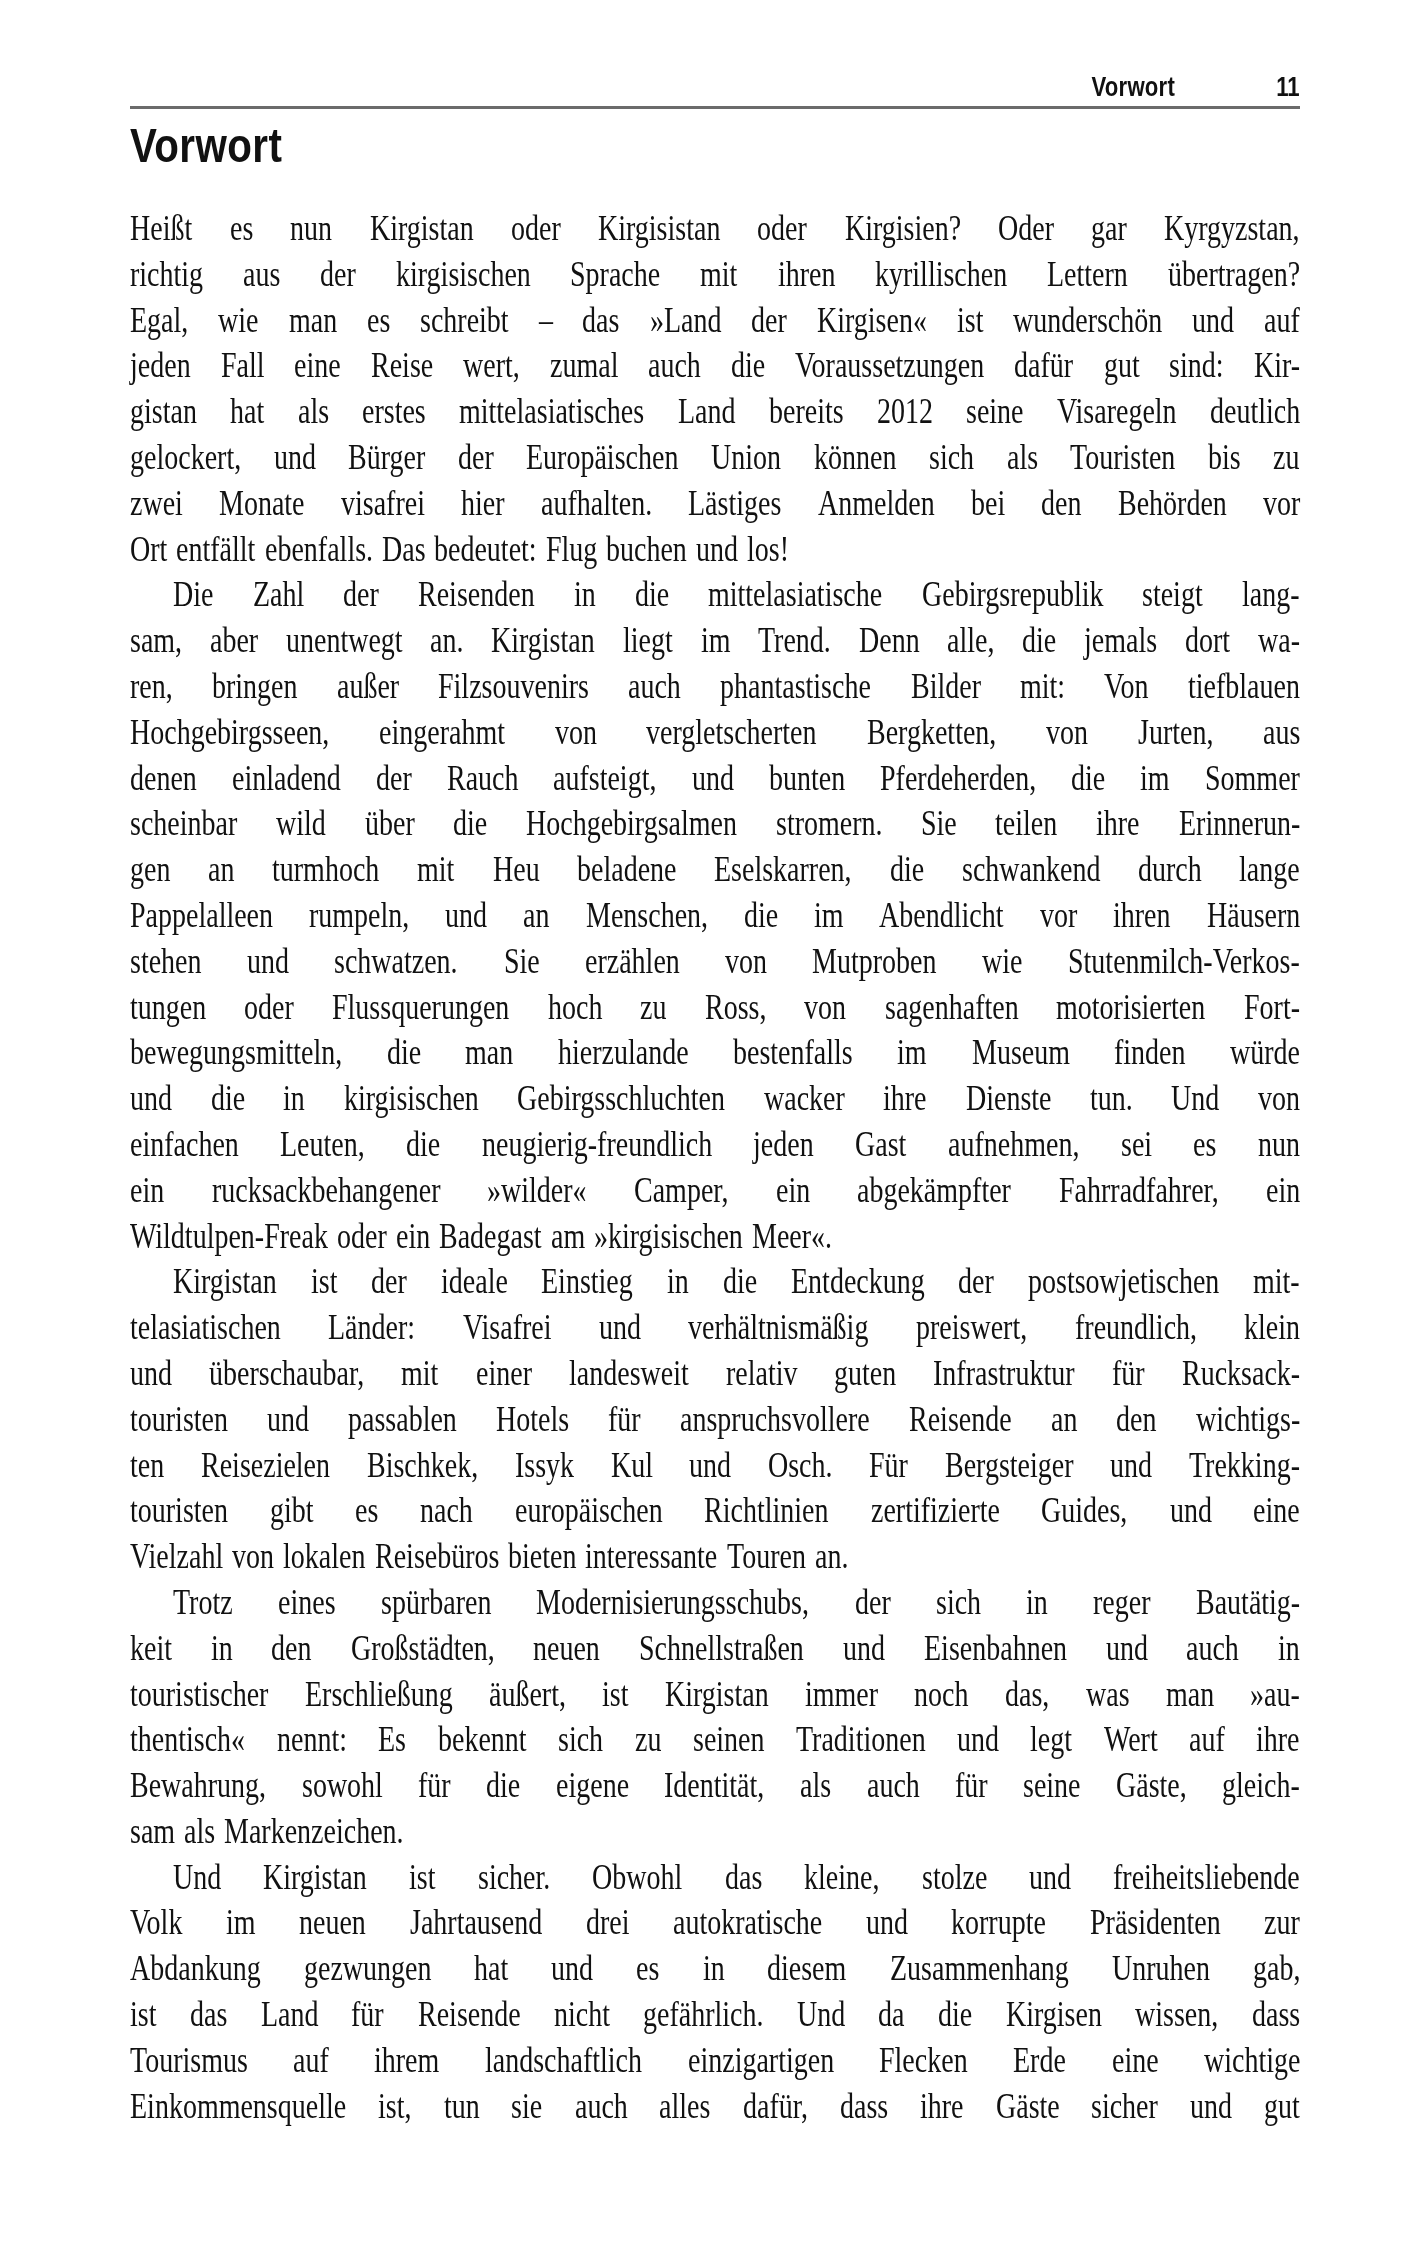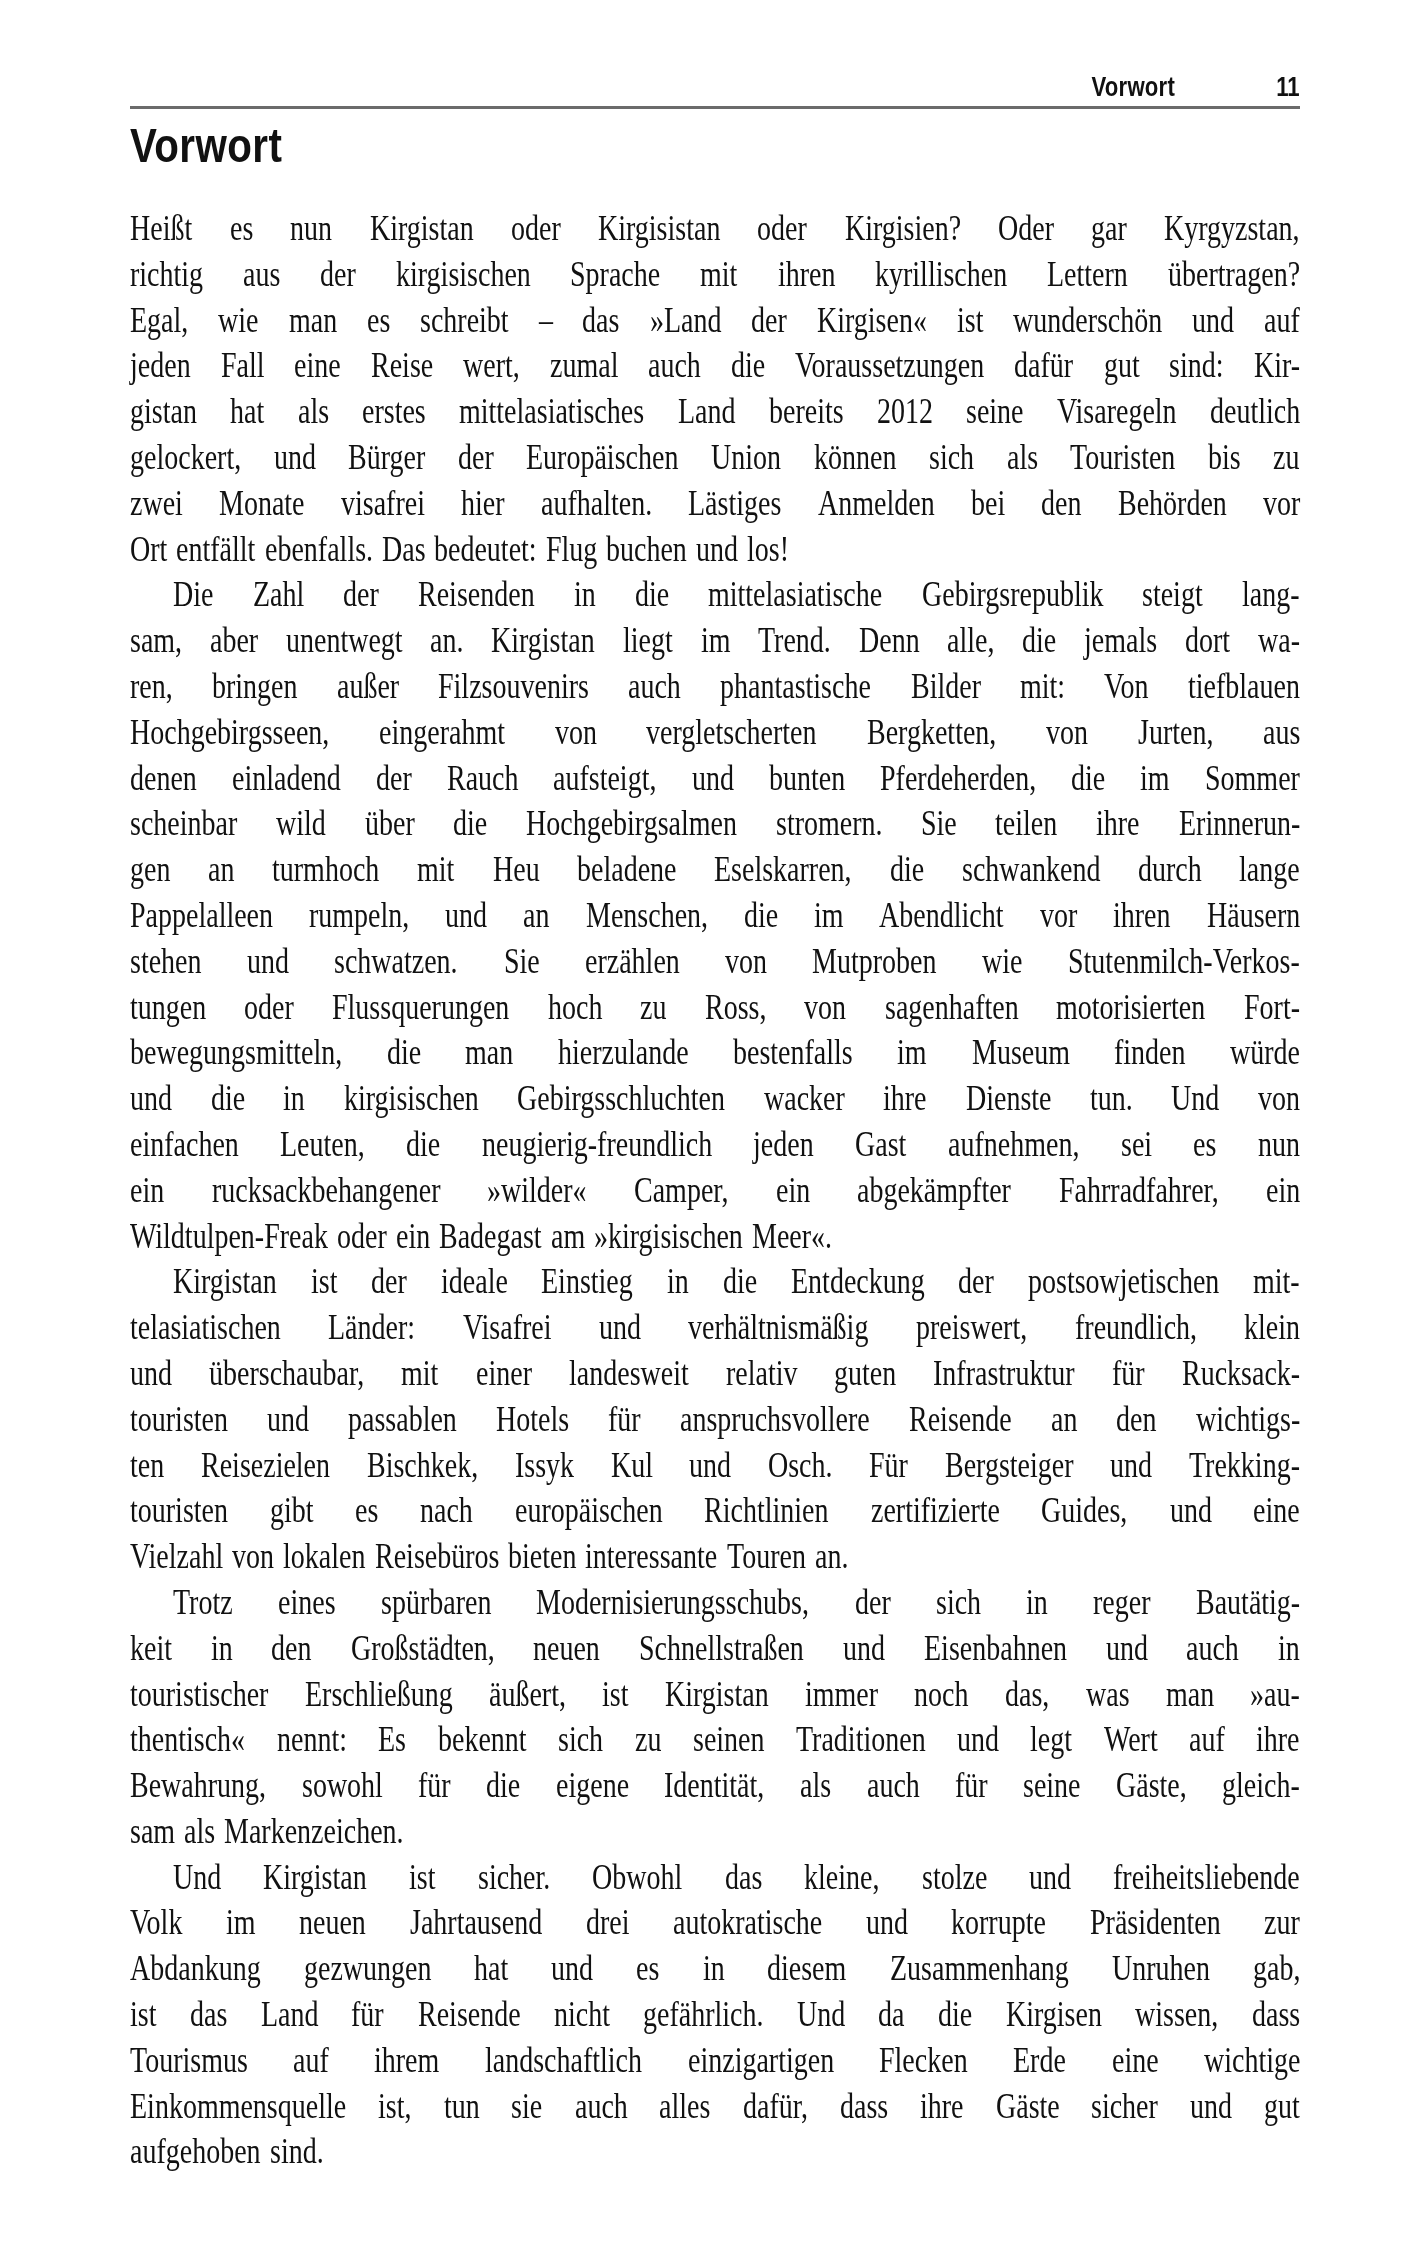--- a/index.html
+++ b/index.html
@@ -556,18 +556,14 @@
         <span class="w" style="width: 52.8625px; transform: scaleX(0.8); transform-origin: left center;">auch</span>
         <span class="w" style="width: 51.3125px; transform: scaleX(0.8); transform-origin: left center;">alles</span>
         <span class="w" style="width: 64.9625px; transform: scaleX(0.8); transform-origin: left center;">dafür,</span>
         <span class="w" style="width: 48.225px; transform: scaleX(0.8); transform-origin: left center;">dass</span>
         <span class="w" style="width: 43.5375px; transform: scaleX(0.8); transform-origin: left center;">ihre</span>
         <span class="w" style="width: 63.7625px; transform: scaleX(0.8); transform-origin: left center;">Gäste</span>
         <span class="w" style="width: 66.8625px; transform: scaleX(0.8); transform-origin: left center;">sicher</span>
         <span class="w" style="width: 42px; transform: scaleX(0.8); transform-origin: left center;">und</span>
         <span class="w" style="width: 35.7875px; transform: scaleX(0.8); transform-origin: left center;">gut</span>
       </div>
-      <div class="line last">
-        <span class="w" style="width: 130.613px; margin-right: 9px; transform: scaleX(0.8); transform-origin: left center;">aufgehoben</span>
-        <span class="w" style="width: 53.6875px; margin-right: 9px; transform: scaleX(0.8); transform-origin: left center;">sind.</span>
-      </div>
     </div>
   </div>
 
 </body></html>

